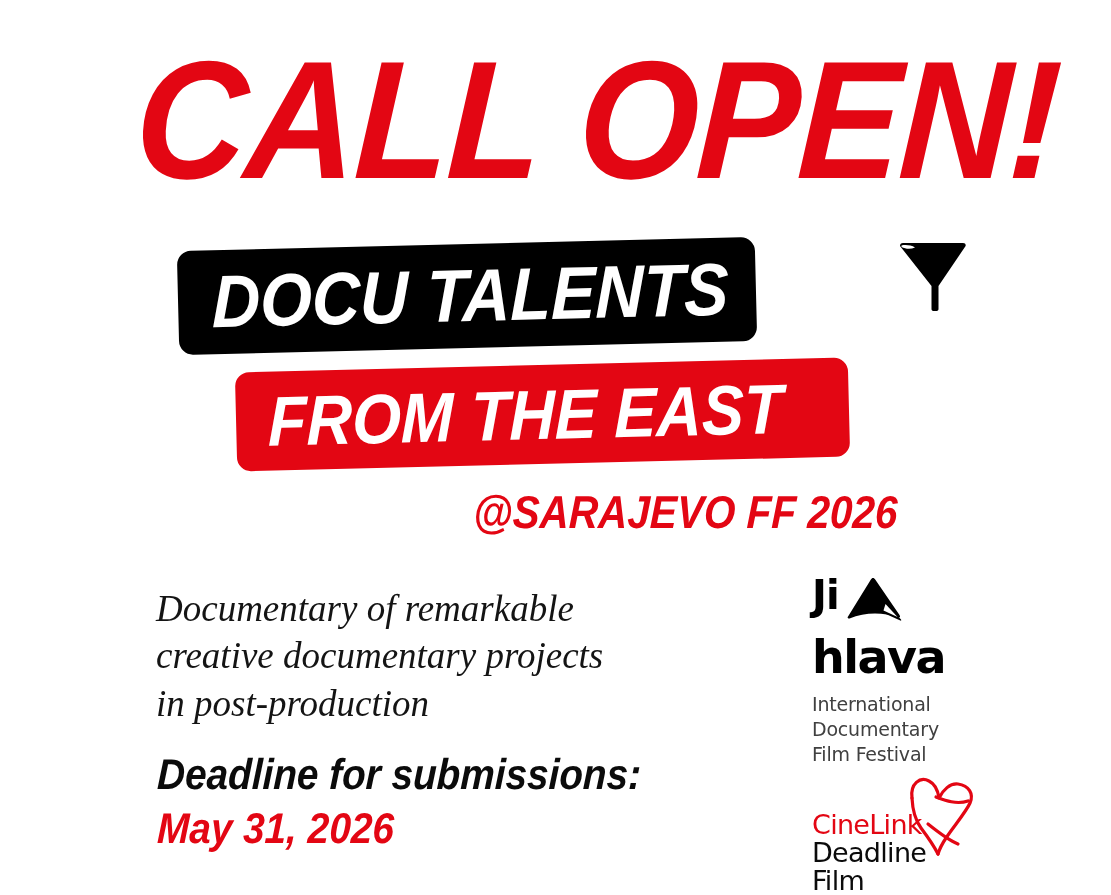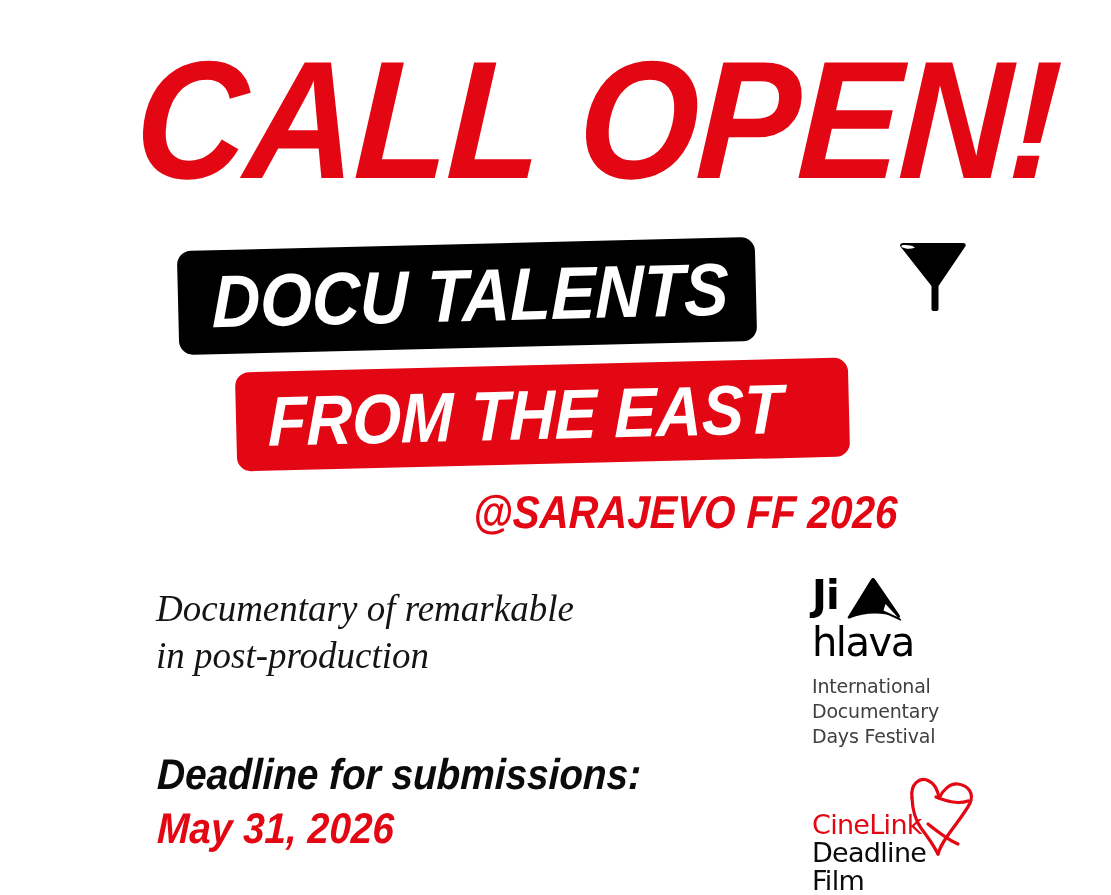--- a/index.html
+++ b/index.html
@@ -160,26 +160,26 @@
     font-family: "DejaVu Sans", sans-serif;
     font-weight: 700;
     font-size: 40px;
     line-height: 0.98;
     letter-spacing: -1px;
     color: #000;
   }
   .ji-mark { margin-left: 7px; margin-top: 1px; }
   .hlava-word {
     font-family: "DejaVu Sans", sans-serif;
-    font-weight: 400;
-    font-size: 40px;
+    font-weight: 700;
+    font-size: 46px;
     line-height: 1;
     letter-spacing: -1.5px;
     color: #000;
-    margin-top: 2px;
+    margin-top: 14px;
   }
   .ji-sub {
     margin-top: 12px;
     font-family: "DejaVu Sans", sans-serif;
     font-weight: 400;
     font-size: 19px;
     line-height: 1.32;
     color: #404040;
     letter-spacing: -0.2px;
   }
@@ -227,20 +227,21 @@
   </div>
 
   <div class="banner" id="banner-east">
     <span class="banner-text">FROM THE EAST</span>
   </div>
 
   <div class="sarajevo">@SARAJEVO FF 2026</div>
 
   <div class="body-copy">
     <div>Documentary of remarkable</div>
+    <div>creative documentary projects</div>
     <div>in post-production</div>
   </div>
 
   <div class="deadline-block">
     <div class="deadline-label">Deadline for submissions:</div>
     <div class="deadline-date">May 31, 2026</div>
   </div>
 
   <div id="jihlava-logo">
     <div class="ji-row">
@@ -252,21 +253,21 @@
                    C1.8 42.1 1 40.8 2.2 39.3 L24.9 2.6 C25.5 1.6 26 1 27 1 Z" fill="#000000"></path>
           <path d="M38.5 24.5 L55 42.5 C55.6 43.2 55.2 44 54.3 43.6 L36.5 35.5 Z" fill="#000000"></path>
           <path d="M39.5 27 L51.5 40 L37.5 33.5 Z" fill="#ffffff"></path>
         </svg>
       </span>
     </div>
     <div class="hlava-word">hlava</div>
     <div class="ji-sub">
       <div>International</div>
       <div>Documentary</div>
-      <div>Days Festival</div>
+      <div>Film Festival</div>
     </div>
   </div>
 
   <div id="cinelink-logo">
     <div class="cl-text">
       <div class="cl-line red">CineLink</div>
       <div class="cl-line black">Deadline</div>
       <div class="cl-line black">Film</div>
     </div>
     <div class="cl-heart">

